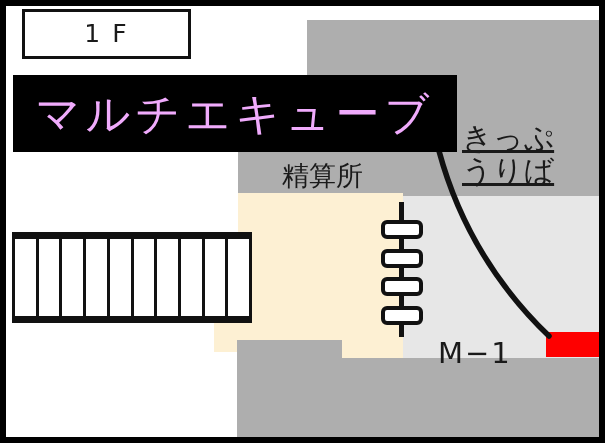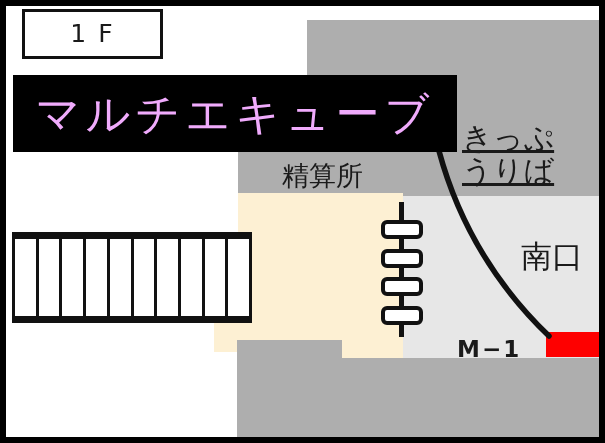--- a/index.html
+++ b/index.html
@@ -11,35 +11,35 @@
   
   .area-ticket-office{left:307px;top:20px;width:293px;height:176px;background:#aeaeae;z-index:1;}
   .area-fare-strip{left:238px;top:150px;width:69px;height:43px;background:#aeaeae;z-index:1;}
   .area-concourse{left:238px;top:193px;width:165px;height:165px;background:#fdf0d3;z-index:1;}
   .area-concourse-ext{left:214px;top:323px;width:24px;height:29px;background:#fdf0d3;z-index:1;}
   .area-south{left:403px;top:196px;width:197px;height:164px;background:#e7e7e7;z-index:1;}
   .area-walkway-a{left:342px;top:358px;width:258px;height:85px;background:#aeaeae;z-index:1;}
   .area-walkway-b{left:237px;top:340px;width:105px;height:103px;background:#aeaeae;z-index:1;}
 
   
-  .floor-badge{left:22px;top:9px;width:141px;height:50px;background:#fff;border:3px solid #111;
+  .floor-badge{left:22px;top:9px;width:169px;height:50px;background:#fff;border:3px solid #111;
        box-sizing:border-box;z-index:5;text-align:center;line-height:43px;font-size:25px;
        color:#1a1a1a;letter-spacing:12px;padding-left:10px;}
 
   
   .banner{left:13px;top:75px;width:444px;height:77px;background:#000;z-index:6;
        color:#fff;text-align:center;line-height:77px;font-size:44px;letter-spacing:5px;
        white-space:nowrap;}
 
   
   .lbl{color:#1a1a1a;z-index:4;white-space:nowrap;}
   .lbl-fare{left:240px;top:158px;width:165px;text-align:center;font-size:27px;}
   .lbl-kippu{left:462px;top:121px;font-size:30px;line-height:33px;text-decoration:underline;}
   .lbl-south{left:521px;top:236px;font-size:31px;}
-  .lbl-m1{left:457px;top:336px;font-size:23px;letter-spacing:2px;font-weight:bold;}
+  .lbl-m1{left:438px;top:336px;font-size:29px;letter-spacing:2px;}
 
   
   .m1-box{left:546px;top:332px;width:54px;height:25px;background:#fe0000;z-index:5;}
 
   
   .stairs{left:12px;top:232px;width:240px;height:91px;box-sizing:border-box;z-index:3;
        border:3px solid #111;border-top-width:7px;border-bottom-width:7px;
        display:flex;background:#fff;}
   .stair-cell{flex:1;background:#fff;border-right:3px solid #111;}
   .stair-cell:last-child{border-right:none;}
@@ -70,21 +70,20 @@
 
   <div class="abs floor-badge">1F</div>
 
   <div class="abs banner" style="background: rgb(0, 0, 0); color: #f0abfc;">マルチエキューブ</div>
 
   <div class="abs lbl lbl-fare">精算所</div>
   <div class="abs lbl lbl-kippu">
     <div>きっぷ</div>
     <div>うりば</div>
   </div>
-  <div class="abs lbl lbl-south">南口</div>
   <div class="abs lbl lbl-m1">M−1</div>
 
   <div class="abs m1-box" style="background: rgb(254, 0, 0);"></div>
 
   <div class="abs stairs" id="stairs">
       <div class="stair-cell"></div>
       <div class="stair-cell"></div>
       <div class="stair-cell"></div>
       <div class="stair-cell"></div>
       <div class="stair-cell"></div>

